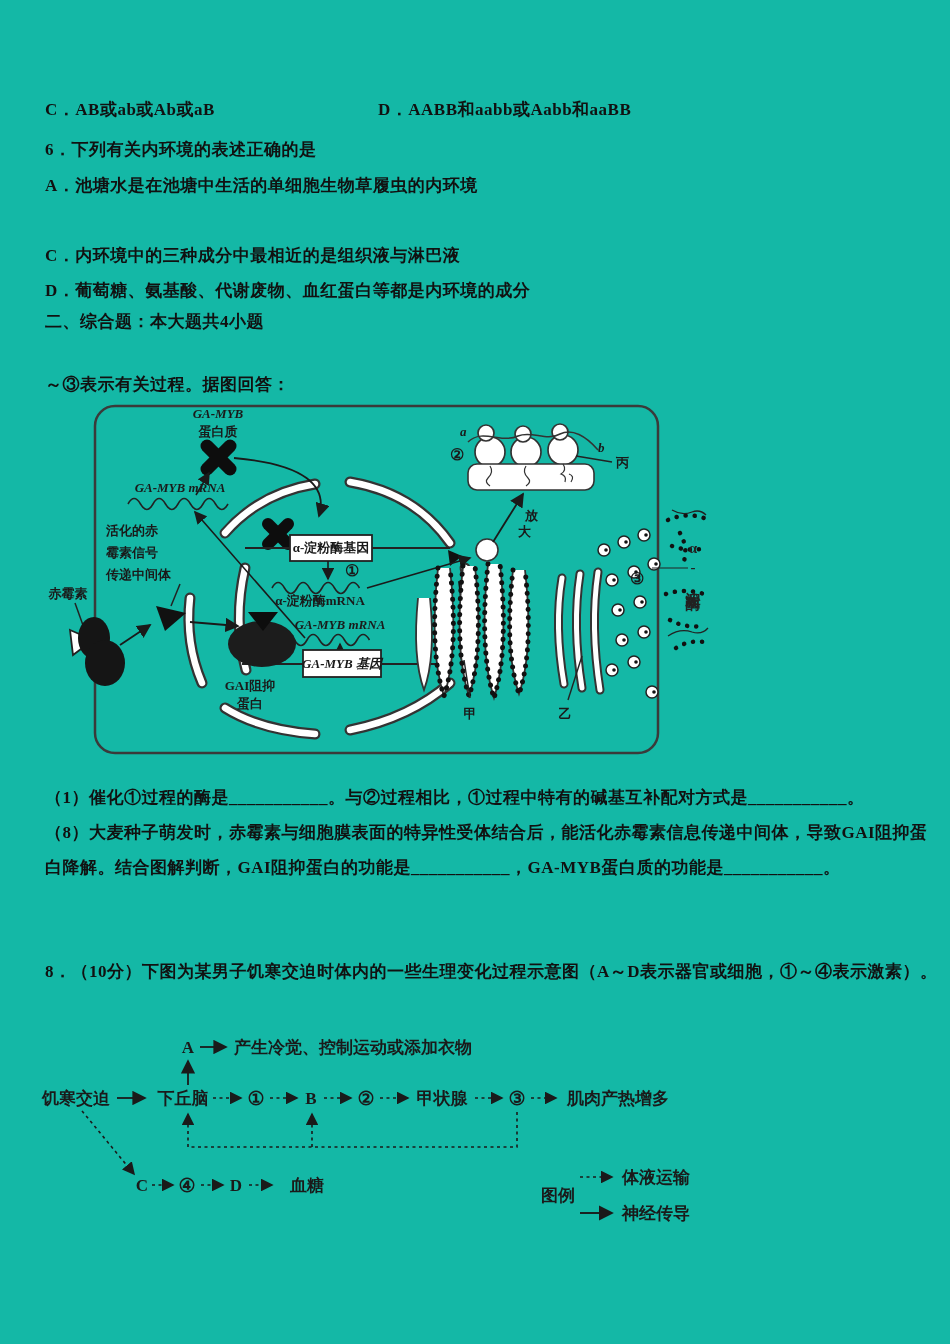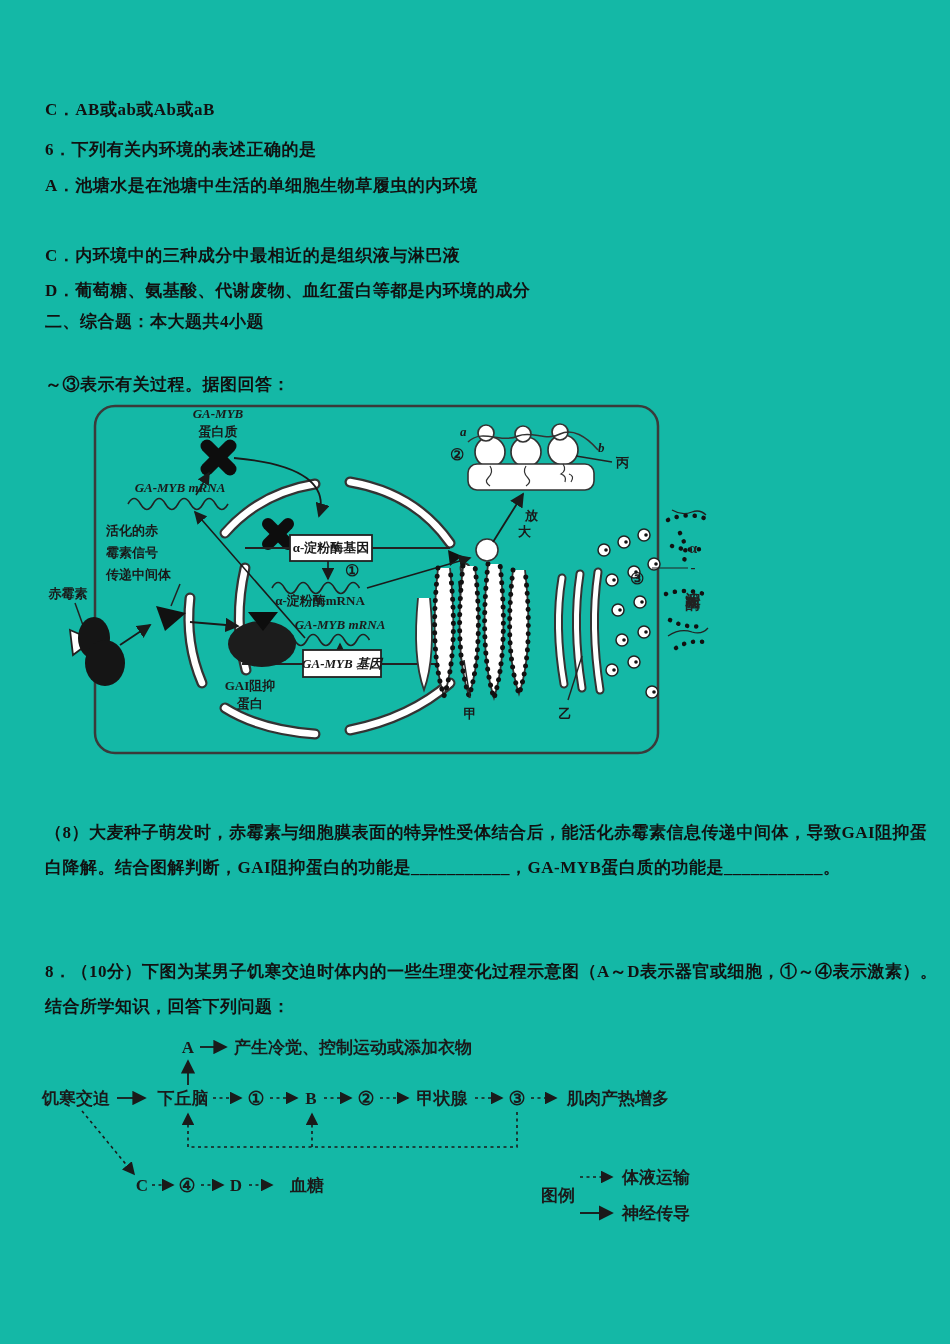--- a/index.html
+++ b/index.html
@@ -19,31 +19,32 @@
   .dnum{font-size:16px;font-weight:600;}
   .fc-label{font-size:17px;font-weight:600;}
   .fc-num{font-size:19px;font-weight:600;}
 </style>
 </head>
 <body>
 
 <div class="page">
 
   <div class="tl" style="top:98px">C．AB或ab或Ab或aB</div>
+  <div class="tl" style="top:98px;left:378px">D．AABB和aabb或Aabb和aaBB</div>
   <div class="tl" style="top:138px">6．下列有关内环境的表述正确的是</div>
   <div class="tl" style="top:174px">A．池塘水是在池塘中生活的单细胞生物草履虫的内环境</div>
   <div class="tl" style="top:244px">C．内环境中的三种成分中最相近的是组织液与淋巴液</div>
   <div class="tl" style="top:279px">D．葡萄糖、氨基酸、代谢废物、血红蛋白等都是内环境的成分</div>
   <div class="tl" style="top:310px">二、综合题：本大题共4小题</div>
   <div class="tl" style="top:373px">～③表示有关过程。据图回答：</div>
 
+  <div class="tl" style="top:786px">（1）催化①过程的酶是___________。与②过程相比，①过程中特有的碱基互补配对方式是___________。</div>
   <div class="tl" style="top:821px">（8）大麦种子萌发时，赤霉素与细胞膜表面的特异性受体结合后，能活化赤霉素信息传递中间体，导致GAI阻抑蛋</div>
   <div class="tl" style="top:856px">白降解。结合图解判断，GAI阻抑蛋白的功能是___________，GA-MYB蛋白质的功能是___________。</div>
   <div class="tl" style="top:960px">8．（10分）下图为某男子饥寒交迫时体内的一些生理变化过程示意图（A～D表示器官或细胞，①～④表示激素）。</div>
-  <div class="tl" style="top:995px">结合所学知识，回答下列问题：</div>
 
   <svg width="720" height="368" viewBox="0 0 720 368" style="position:absolute;left:20px;top:398px">
     <defs>
       <marker id="ah" markerWidth="9" markerHeight="8" refX="7" refY="4" orient="auto">
         <path d="M0,0 L8,4 L0,8 Z" fill="#1a1a1a"></path>
       </marker>
     </defs>
 
     <rect x="75" y="8" width="563" height="347" rx="20" fill="none" stroke="#3a3a3a" stroke-width="2.5"></rect>
 

